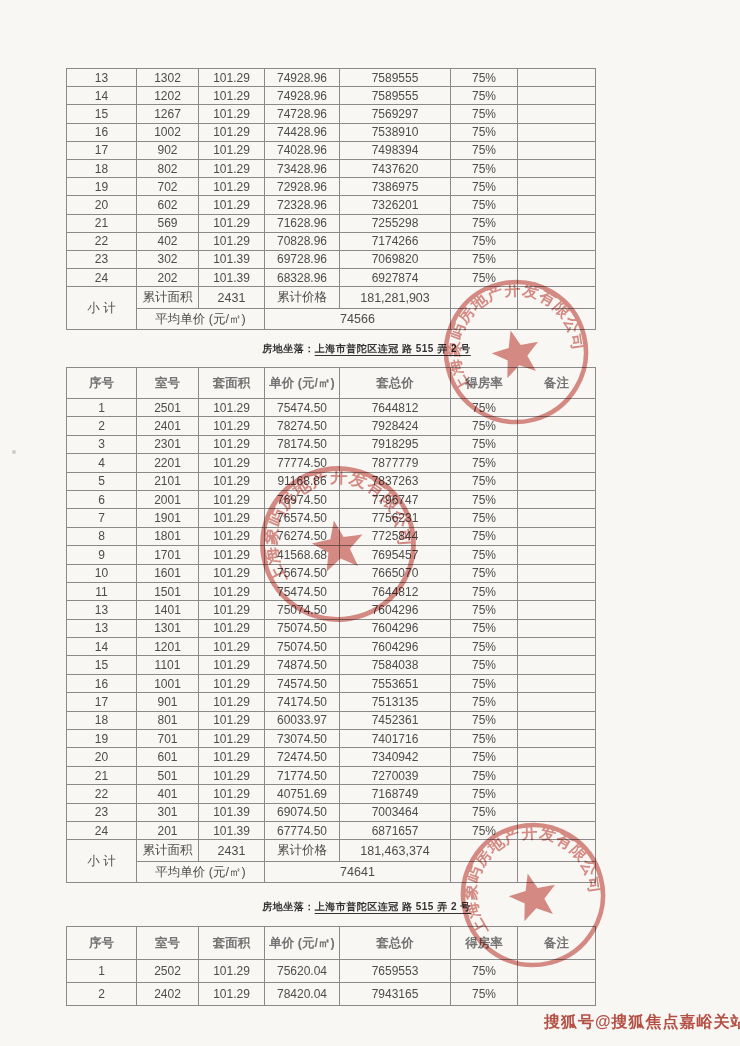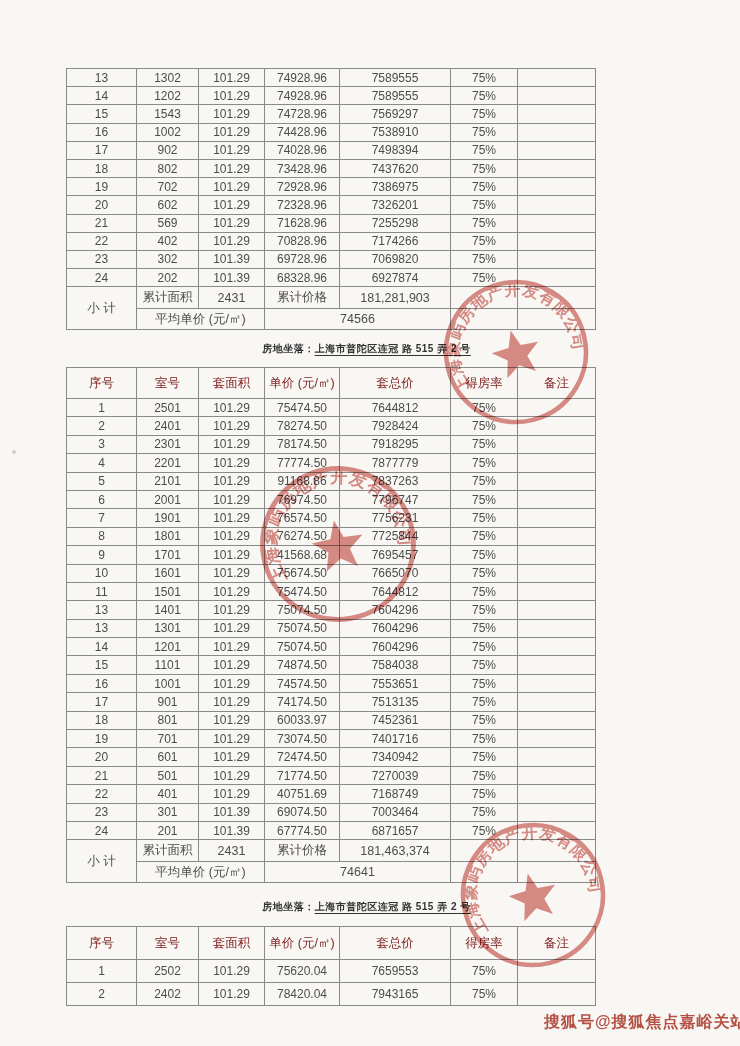--- a/index.html
+++ b/index.html
@@ -13,21 +13,21 @@
     position:absolute;border-collapse:collapse;table-layout:fixed;
     width:529px;left:66px;background:transparent;
   }
   table.price td, table.price th{
     border:1px solid #8a8a8a;
     text-align:center;vertical-align:middle;
     padding:0 1px;overflow:hidden;white-space:nowrap;
     font-size:12px;color:#4c4c4c;font-weight:normal;
   }
   table.price th{
-    font-weight:normal;color:#7f1d1d;font-size:12.5px;white-space:normal;line-height:1.15;
+    font-weight:bold;color:#737373;font-size:12.5px;white-space:normal;line-height:1.15;
   }
   #t1 td{height:17.2px;}
   #t2 td{height:17.4px;}
   #t2 th{height:30px;}
   #t3 td{height:22px;}
   #t3 th{height:32px;}
   tr.sum td{font-size:12.5px;}
   td.sumlabel{font-weight:bold;color:#333;white-space:pre-line;line-height:1.6;font-size:13px;}
   td.sumhead{font-weight:bold;color:#333;}
   .caption{
@@ -78,21 +78,21 @@
           <td>14</td>
           <td>1202</td>
           <td>101.29</td>
           <td>74928.96</td>
           <td>7589555</td>
           <td>75%</td>
           <td></td>
         </tr>
         <tr>
           <td>15</td>
-          <td>1543</td>
+          <td>1267</td>
           <td>101.29</td>
           <td>74728.96</td>
           <td>7569297</td>
           <td>75%</td>
           <td></td>
         </tr>
         <tr>
           <td>16</td>
           <td>1002</td>
           <td>101.29</td>

